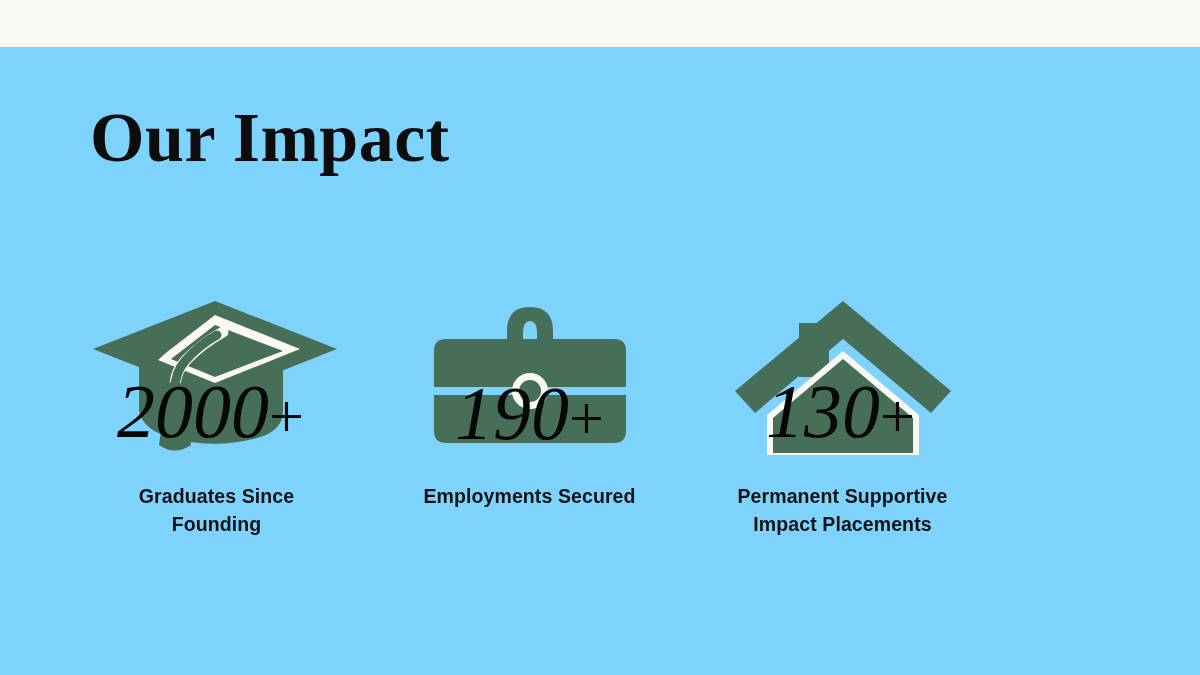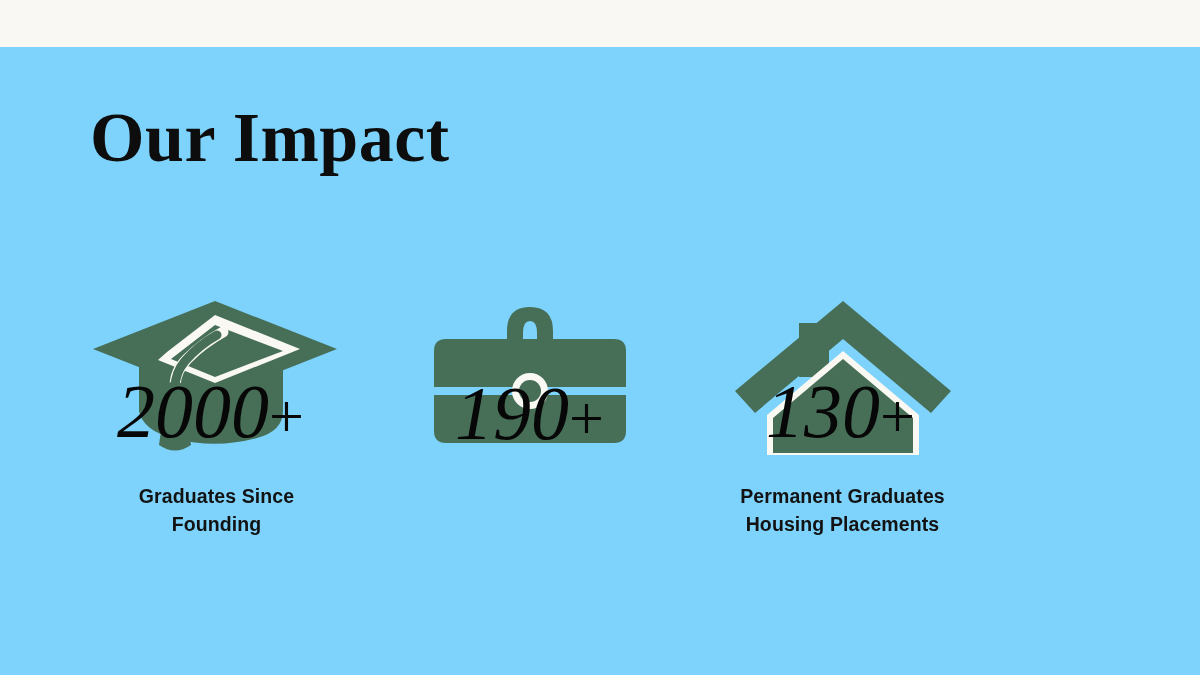--- a/index.html
+++ b/index.html
@@ -167,35 +167,36 @@
 
           <path d="M34 100 L226 100 L226 136 Q226 148 214 148 L46 148 Q34 148 34 136 Z" fill="#476f58"></path>
 
           <circle cx="130" cy="96" r="18" fill="#f9f8f2"></circle>
           <circle cx="130" cy="96" r="11" fill="#476f58"></circle>
         </svg>
 
         <div class="stat-number"><span>190</span><span class="plus">+</span></div>
       </div>
 
+      <div class="stat-label">Employments Secured</div>
     </div>
 
     <div class="stat-item col-2">
       <div class="stat-visual">
 
         <svg class="stat-icon" viewBox="0 0 260 165">
 
           <rect x="86" y="28" width="30" height="54" fill="#476f58"></rect>
 
           <path d="M130 6 L238 96 L218 118 L130 44 L42 118 L22 96 Z" fill="#476f58"></path>
 
           <path d="M130 56 L206 120 L206 160 L54 160 L54 120 Z" fill="#f9f8f2"></path>
           <path d="M130 64 L200 123 L200 158 L60 158 L60 123 Z" fill="#476f58"></path>
         </svg>
 
         <div class="stat-number"><span>130</span><span class="plus">+</span></div>
       </div>
 
-      <div class="stat-label">Permanent Graduates Housing Placements</div>
+      <div class="stat-label">Permanent Supportive Impact Placements</div>
     </div>
 
   </div>
 </div>
 
 </body></html>

